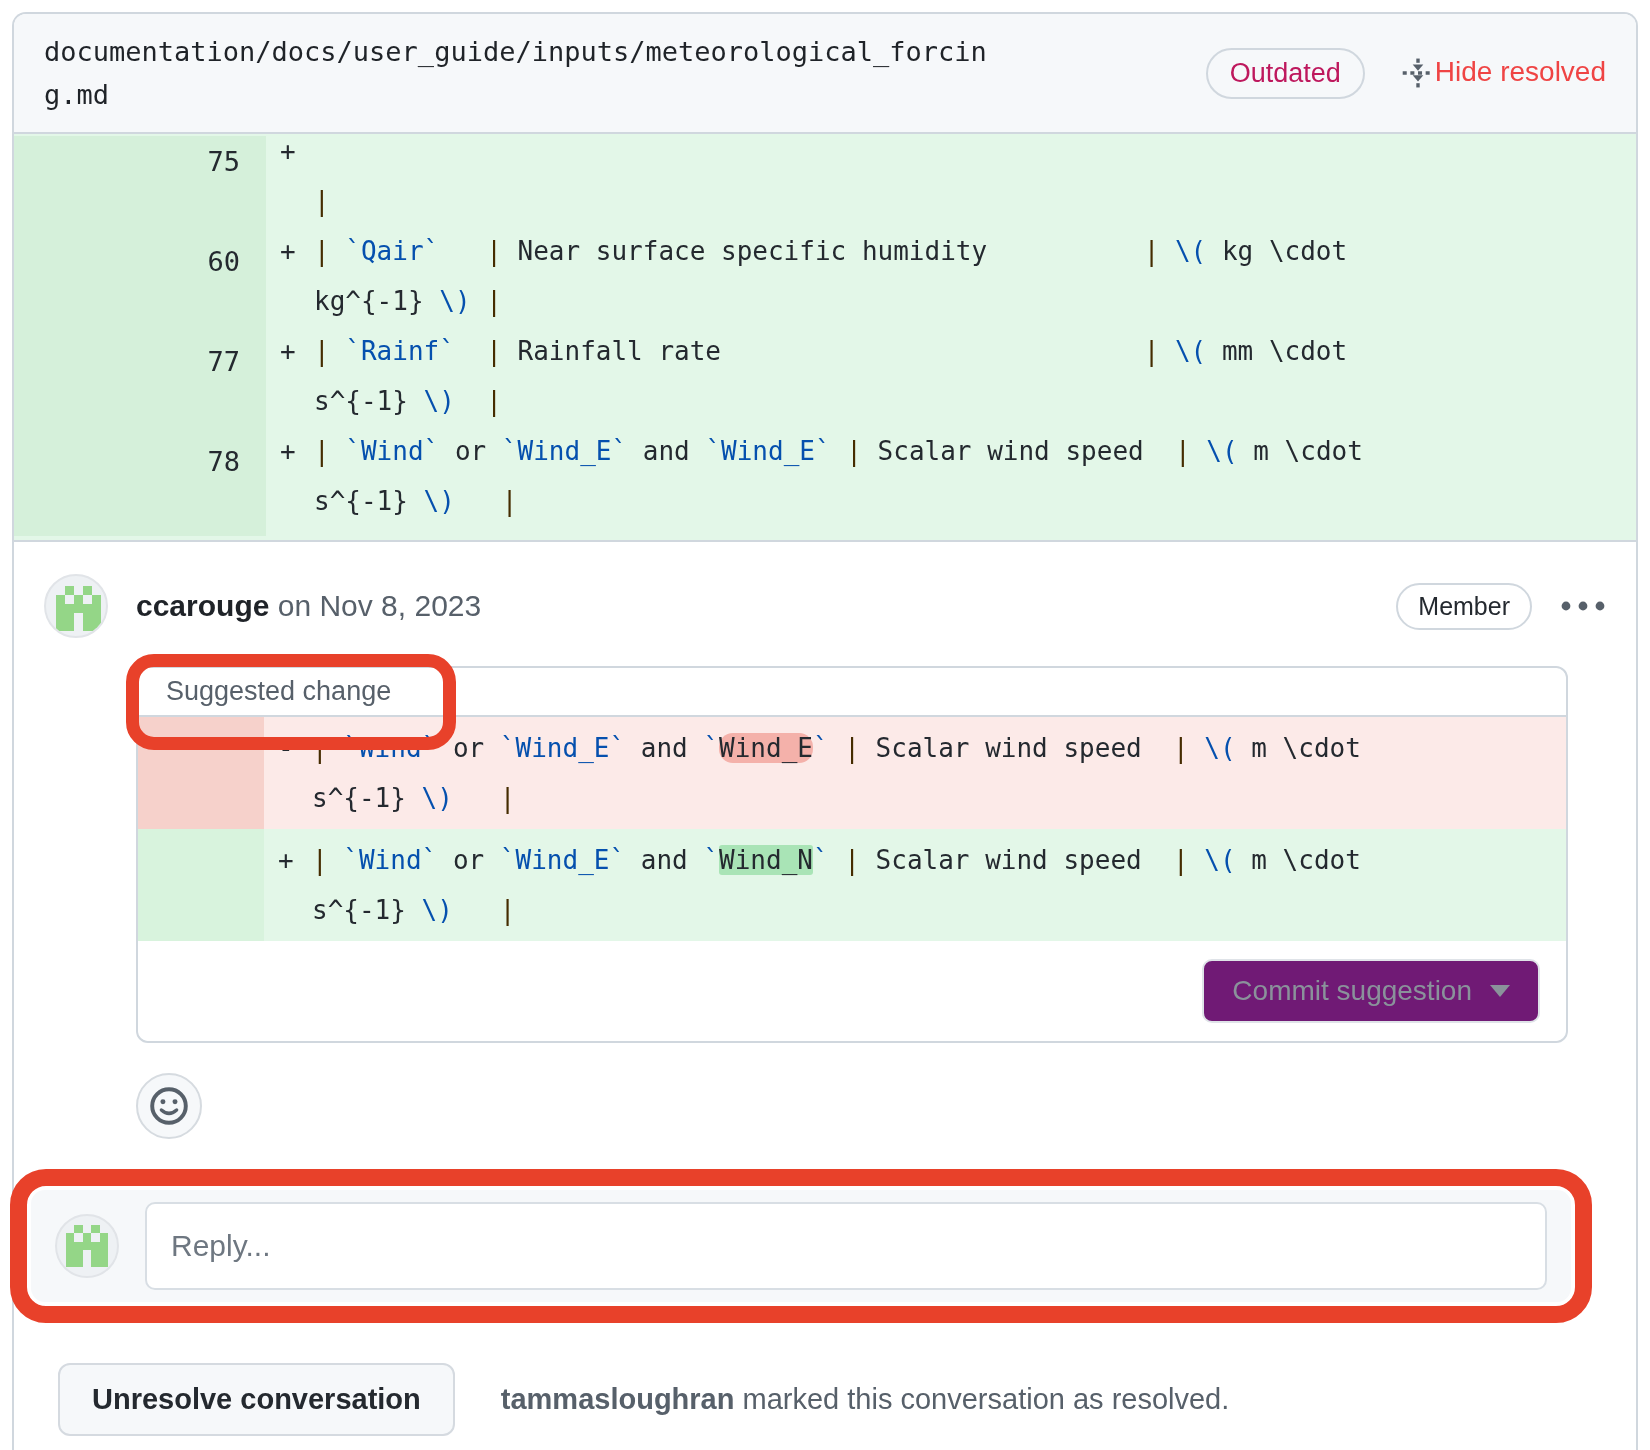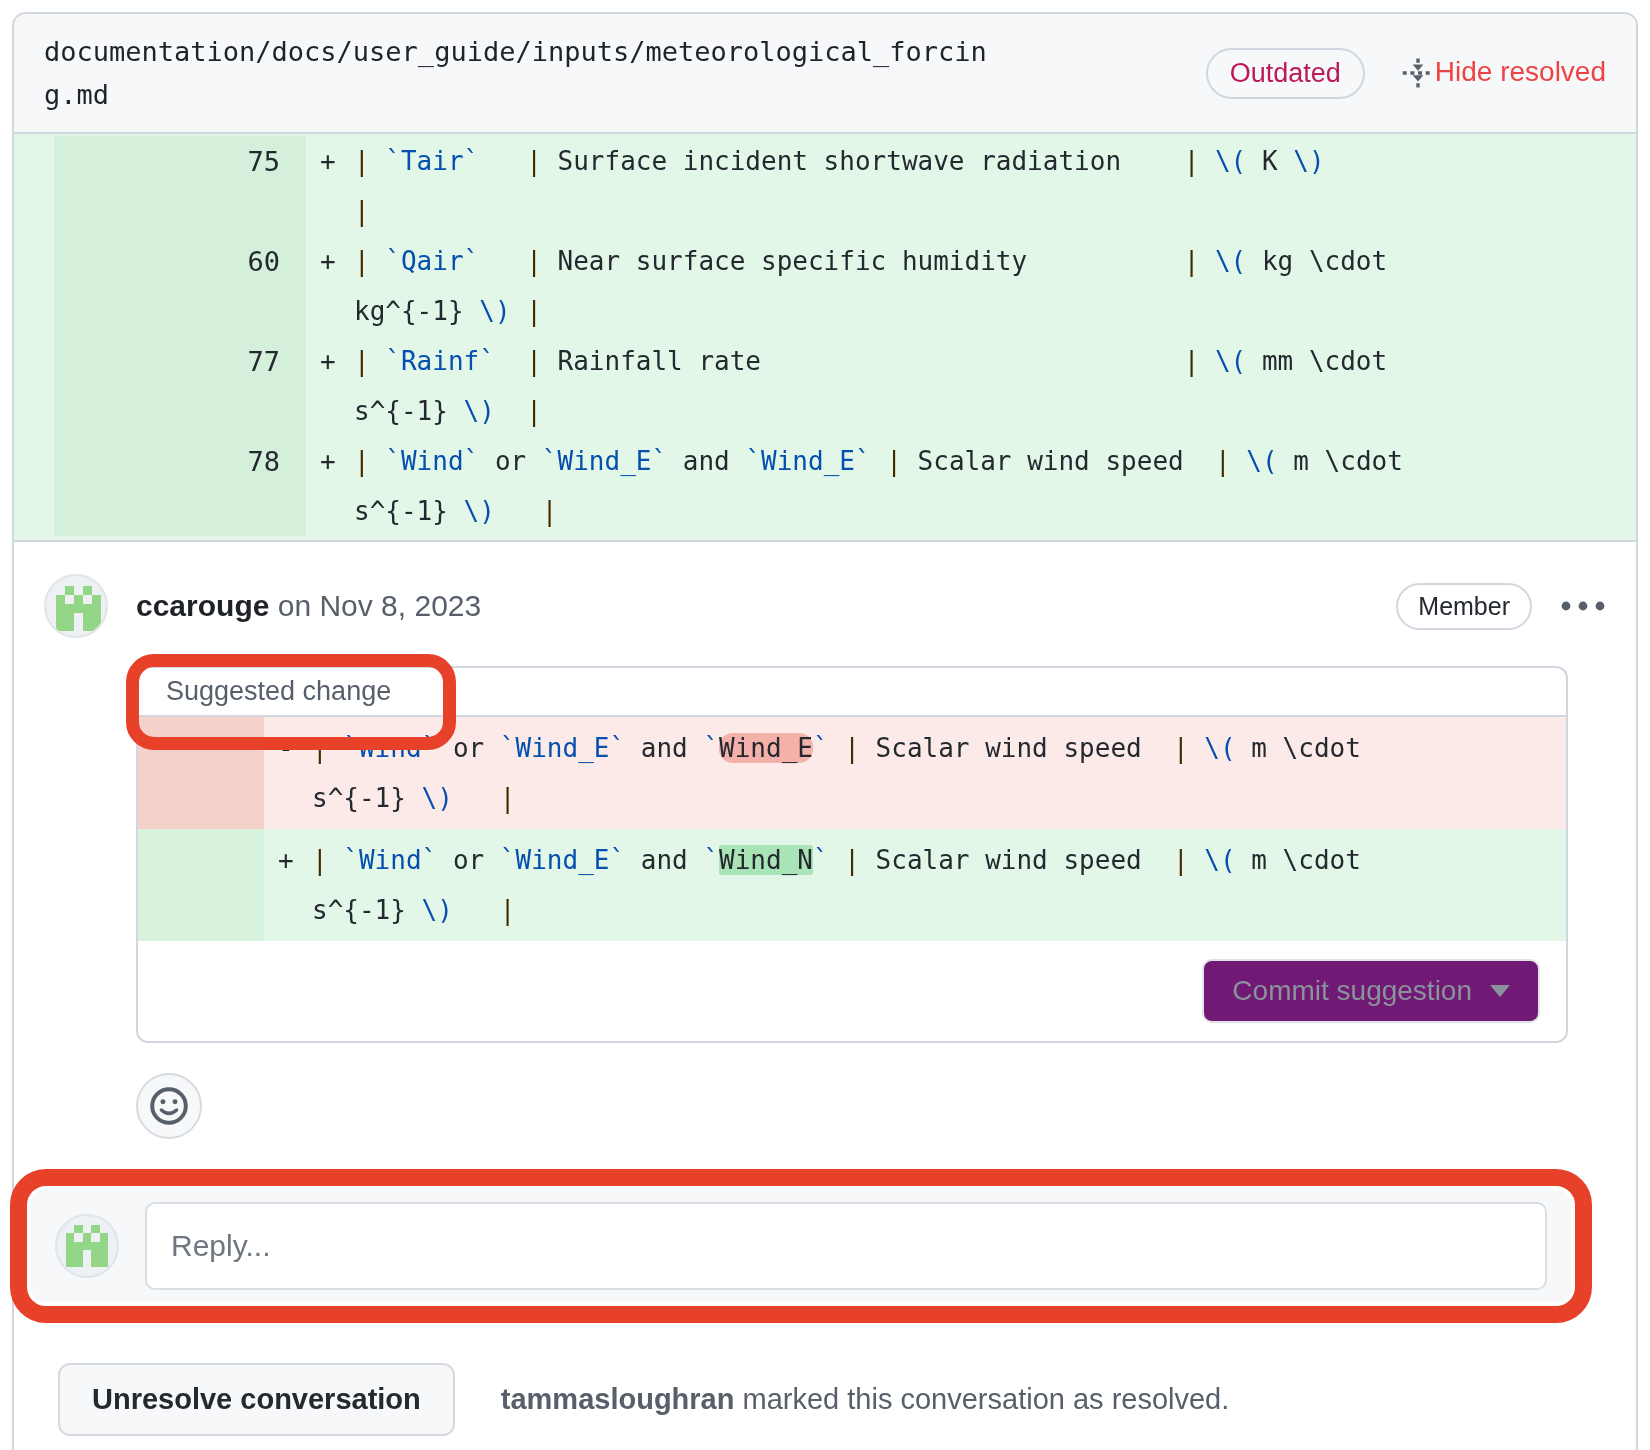--- a/index.html
+++ b/index.html
@@ -31,22 +31,22 @@
     border:2px solid #d0d7de; border-radius:999px; padding:8px 22px;
     font-size:27px; color:#be185d; background:transparent; white-space:nowrap;
   }
   .hide-resolved {
     display:flex; align-items:flex-start; gap:0; font-size:28px; color:#ef4444;
     background:none; border:none; cursor:pointer; white-space:nowrap;
   }
 
   
   .diff { background:#e3f7e8; border-bottom:2px solid #d0d7de; padding:2px 0 4px; }
-  .diff-row { display:flex; align-items:center; height:50px;
-    font-family:"DejaVu Sans Mono","Liberation Mono",monospace; font-size:26px;margin-left:40px; }
+  .diff-row { display:flex; align-items:flex-start; height:50px;
+    font-family:"DejaVu Sans Mono","Liberation Mono",monospace; font-size:26px; }
   .diff-row .gutter {
     width:252px; align-self:stretch; background:#d5f0da; color:#24292f;
     display:flex; align-items:center; justify-content:flex-end;
     padding-right:26px; font-size:27px; flex:none;
   }
   .sign { width:48px; padding-left:14px; color:#24292f; flex:none; }
   .code { white-space:pre; color:#24292f; }
   .seg-p { color:#452c00; }
   .seg-b { color:#0550ae; }
   .seg-d { color:#24292f; }
@@ -137,21 +137,20 @@
         </span>
         <span>Hide resolved</span>
       </button>
     </div>
   </div>
 
   <div class="diff" id="diff-body">
       <div class="diff-row">
         <div class="gutter mono">75</div>
         <div class="sign">+</div>
-        <div class="code"><span class="seg-p">| </span><span class="seg-b">`Tair`</span><span class="seg-d">   </span><span class="seg-p">| </span><span class="seg-d">Surface incident shortwave radiation    </span><span class="seg-p">| </span><span class="seg-b">\( </span><span class="seg-d">K </span><span class="seg-b">\)</span></div>
       </div>
       <div class="diff-row">
         <div class="gutter mono"></div>
         <div class="sign"></div>
         <div class="code"><span class="seg-p">|</span></div>
       </div>
       <div class="diff-row">
         <div class="gutter mono">60</div>
         <div class="sign">+</div>
         <div class="code"><span class="seg-p">| </span><span class="seg-b">`Qair`</span><span class="seg-d">   </span><span class="seg-p">| </span><span class="seg-d">Near surface specific humidity          </span><span class="seg-p">| </span><span class="seg-b">\( </span><span class="seg-d">kg \cdot</span></div>

